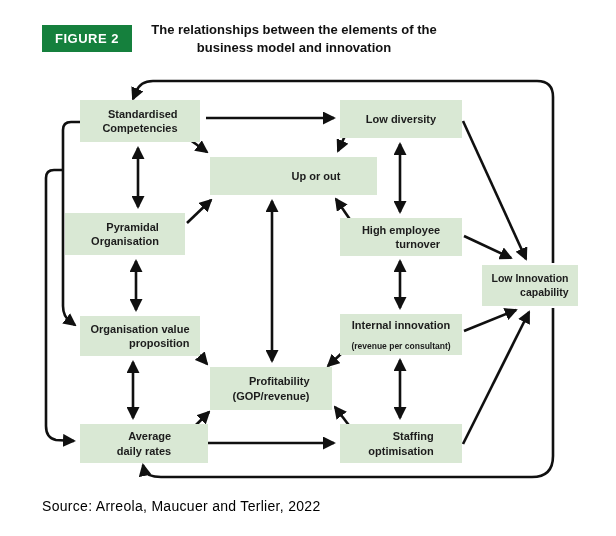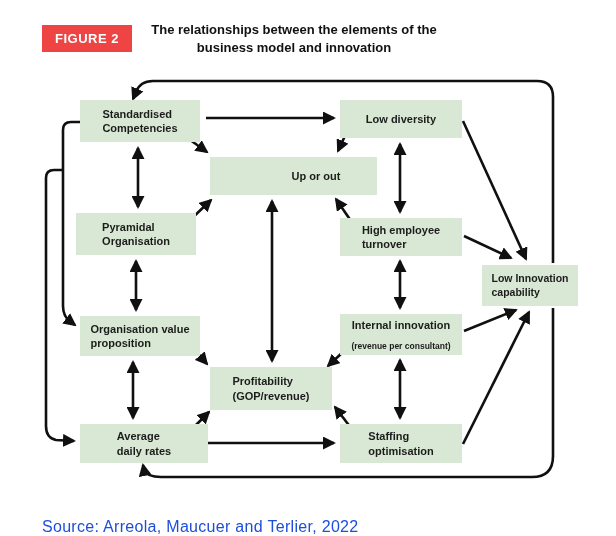--- a/index.html
+++ b/index.html
@@ -6,21 +6,21 @@
   #stage{
     position:relative;
     width:616px;height:536px;
     background:#ffffff;
     font-family:"Liberation Sans", sans-serif;
     overflow:hidden;
   }
   
   .fig-chip{
     position:absolute;left:42px;top:25px;
-    background:#ef4444;color:#ffffff;
+    background:#15803d;color:#ffffff;
     font-size:13px;font-weight:700;letter-spacing:.5px;
     padding:7px 13px 7px 13px;
     line-height:1;
   }
   .fig-title{
     position:absolute;left:136px;top:21px;
     width:316px;
     color:#111111;
     font-size:13px;font-weight:700;
     line-height:1.42;
@@ -33,41 +33,41 @@
   }
   .edge{
     fill:none;stroke:#101010;stroke-width:2.6px;
   }
   .node{
     position:absolute;z-index:2;
     background:#d9e8d4;
     color:#1c1c1c;
     display:flex;align-items:center;justify-content:center;
     flex-direction:column;
-    text-align:left;
+    text-align:right;
     font-size:11px;font-weight:700;
     line-height:1.3;
   }
   .node-label{white-space:pre-line;}
   .node-sublabel{font-size:8.5px;font-weight:700;line-height:1.1;margin-top:10px;}
   .node-sc  {left:80px; top:100px;width:120px;height:42px;}
-  .node-po  {left:76px; top:213px;width:120px;height:42px;}
+  .node-po  {left:65px; top:213px;width:120px;height:42px;}
   .node-svp {left:80px; top:316px;width:120px;height:40px;}
   .node-adr {left:80px; top:424px;width:128px;height:39px;}
   .node-uo  {left:210px;top:157px;width:122px;height:38px;padding-left:45px;}
   .node-pr  {left:210px;top:367px;width:122px;height:43px;}
   .node-ld  {left:340px;top:100px;width:122px;height:38px;}
   .node-het {left:340px;top:218px;width:122px;height:38px;}
   .node-ic  {left:340px;top:314px;width:122px;height:41px;}
   .node-so  {left:340px;top:424px;width:122px;height:39px;}
   .node-lic {left:482px;top:265px;width:96px; height:41px;font-size:10.5px;}
   
   .source{
-    position:absolute;left:42px;top:518px;
-    color:#1d4ed8;font-size:16px;font-weight:400;letter-spacing:.3px;
+    position:absolute;left:42px;top:498px;
+    color:#000000;font-size:14px;font-weight:400;letter-spacing:.3px;
   }
 </style>
 </head>
 <body>
 
 <div id="stage">
 
   <div class="fig-chip">FIGURE 2</div>
   <div class="fig-title">The relationships between the elements of the business model and innovation</div>
 

